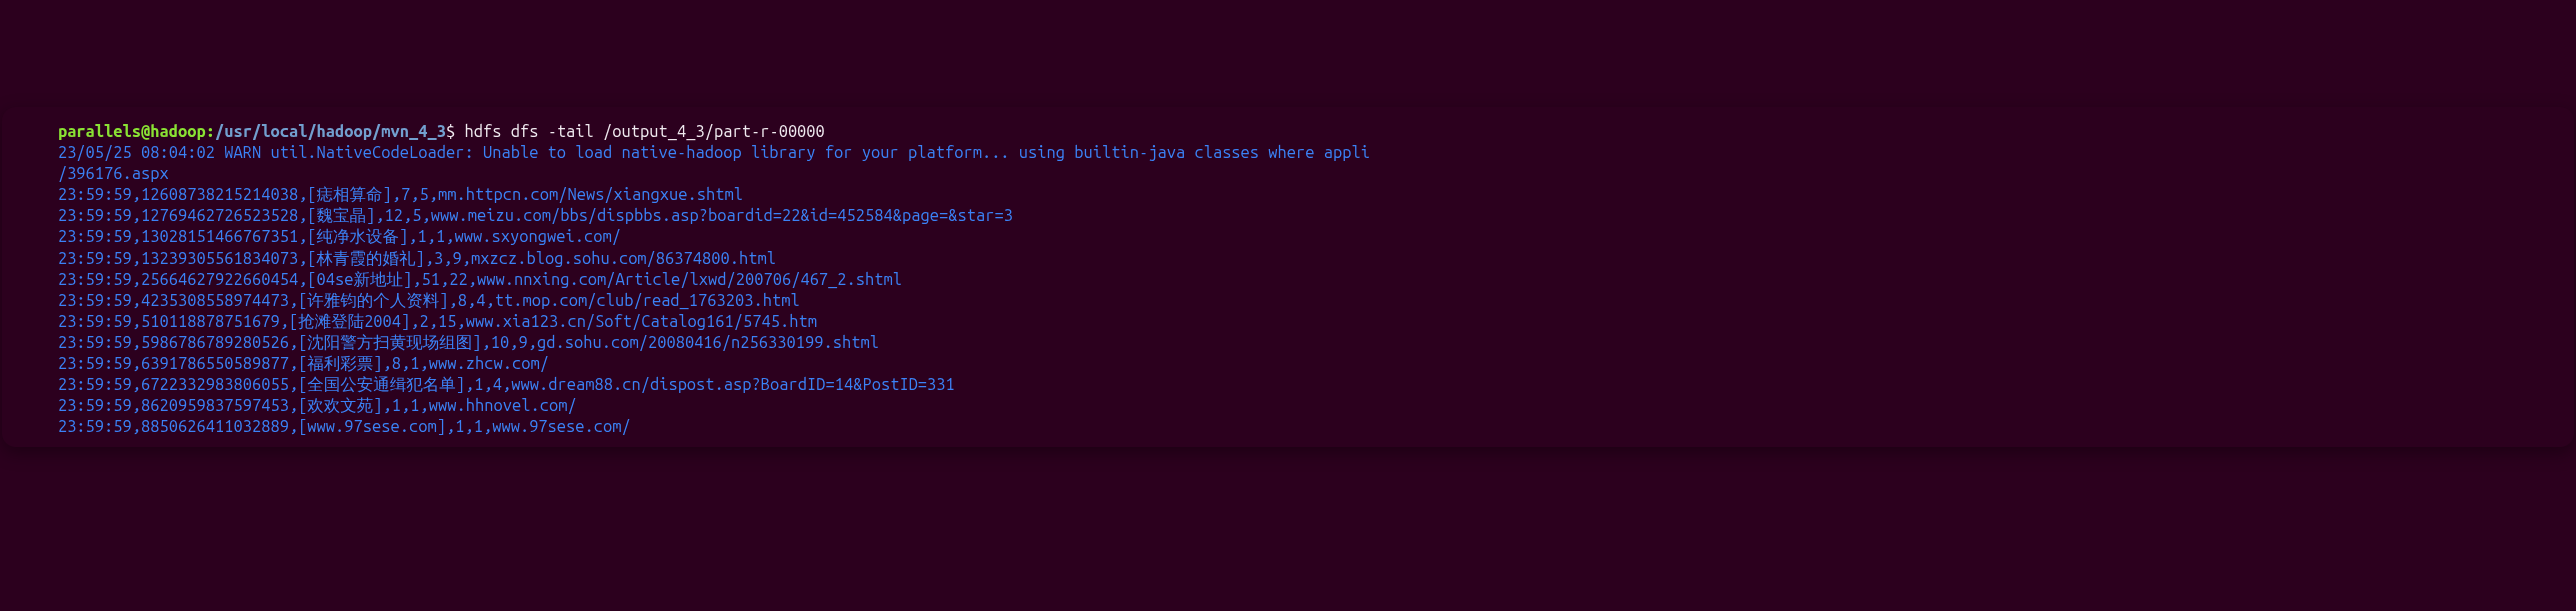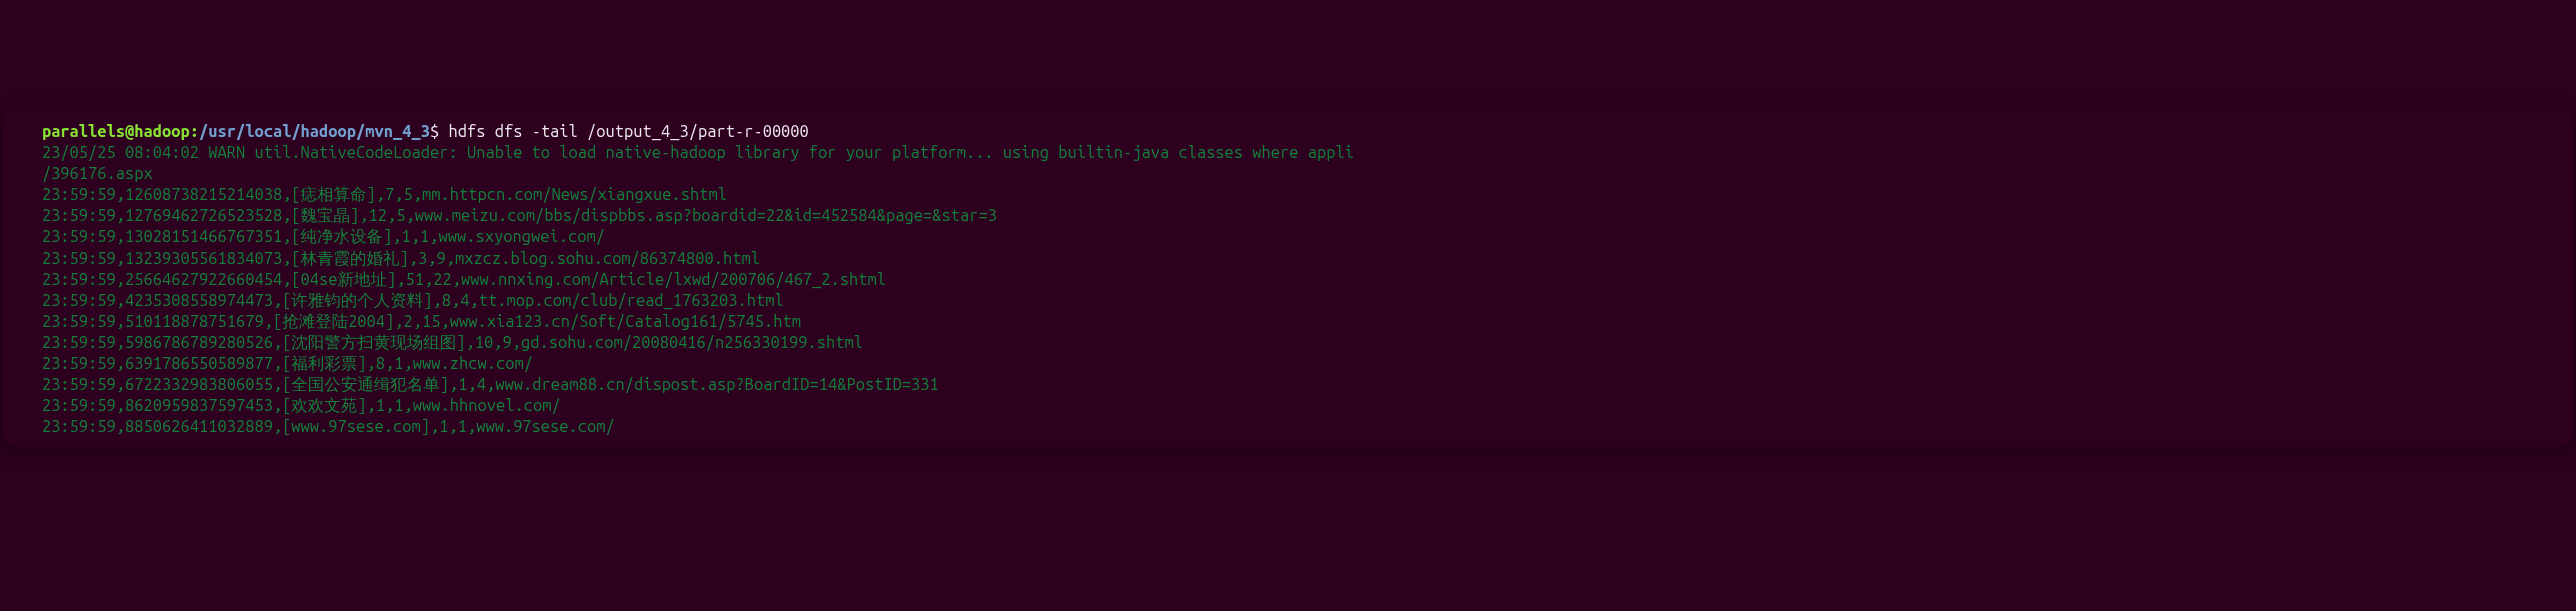--- a/index.html
+++ b/index.html
@@ -19,22 +19,22 @@
     border-radius: 13.5px;
     box-shadow: 0 5.8px 17.3px rgba(0,0,0,0.35);
     margin: 1.9px;
     min-width: 2568px;
     box-sizing: border-box;
   }
   .prompt-user { color: #8ae234; font-weight: bold; }
   .prompt-path { color: #729fcf; font-weight: bold; }
   .prompt-dollar { color: #f0eaf0; }
   .cmd { color: #f0eaf0; }
-  .out { color: #15803d; }
-  .line { display: block; }
+  .out { color: #3b82f6; }
+  .line { display: block; margin-left: 16px; }
 </style>
 </head>
 <body>
 
 
 
 <div class="terminal"><span class="line"><span class="prompt-user">parallels@hadoop</span><span class="prompt-user">:</span><span class="prompt-path">/usr/local/hadoop/mvn_4_3</span><span class="prompt-dollar">$ </span><span class="cmd">hdfs dfs -tail /output_4_3/part-r-00000</span></span><span class="line out">23/05/25 08:04:02 WARN util.NativeCodeLoader: Unable to load native-hadoop library for your platform... using builtin-java classes where appli</span><span class="line out">/396176.aspx</span><span class="line out">23:59:59,12608738215214038,[痣相算命],7,5,mm.httpcn.com/News/xiangxue.shtml</span><span class="line out">23:59:59,12769462726523528,[魏宝晶],12,5,www.meizu.com/bbs/dispbbs.asp?boardid=22&amp;id=452584&amp;page=&amp;star=3</span><span class="line out">23:59:59,13028151466767351,[纯净水设备],1,1,www.sxyongwei.com/</span><span class="line out">23:59:59,13239305561834073,[林青霞的婚礼],3,9,mxzcz.blog.sohu.com/86374800.html</span><span class="line out">23:59:59,25664627922660454,[04se新地址],51,22,www.nnxing.com/Article/lxwd/200706/467_2.shtml</span><span class="line out">23:59:59,4235308558974473,[许雅钧的个人资料],8,4,tt.mop.com/club/read_1763203.html</span><span class="line out">23:59:59,510118878751679,[抢滩登陆2004],2,15,www.xia123.cn/Soft/Catalog161/5745.htm</span><span class="line out">23:59:59,5986786789280526,[沈阳警方扫黄现场组图],10,9,gd.sohu.com/20080416/n256330199.shtml</span><span class="line out">23:59:59,6391786550589877,[福利彩票],8,1,www.zhcw.com/</span><span class="line out">23:59:59,6722332983806055,[全国公安通缉犯名单],1,4,www.dream88.cn/dispost.asp?BoardID=14&amp;PostID=331</span><span class="line out">23:59:59,8620959837597453,[欢欢文苑],1,1,www.hhnovel.com/</span><span class="line out">23:59:59,8850626411032889,[www.97sese.com],1,1,www.97sese.com/</span></div>
 
 
 

